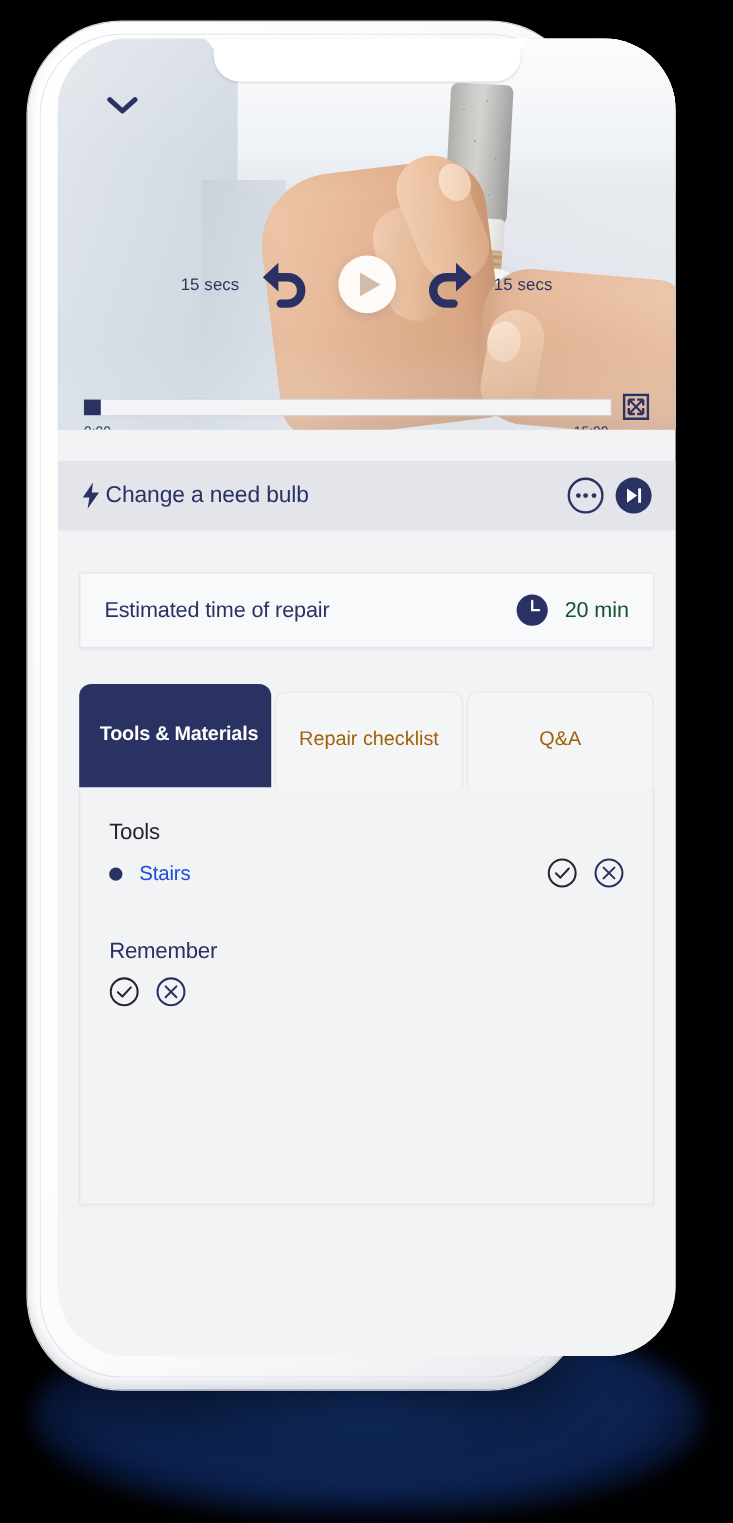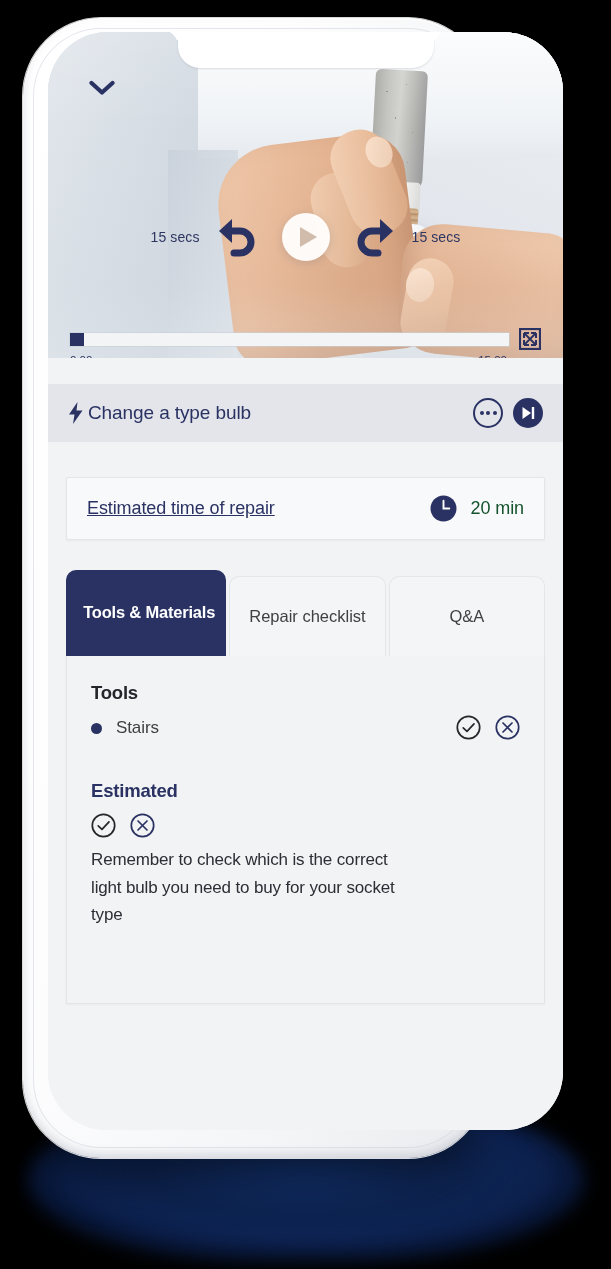--- a/index.html
+++ b/index.html
@@ -471,21 +471,20 @@
     align-items: center;
     padding: 0 20px;
     box-sizing: border-box;
     box-shadow: 0 1px 2px rgba(160,168,180,.12);
   }
   .est-label {
     font-size: 18px;
     color: #2a3263;
     flex: 1;
     letter-spacing: -0.1px;
-    text-decoration: underline;
   }
   .clock-icon {
     width: 27px; height: 27px;
     margin-right: 14px;
     flex: 0 0 auto;
   }
   .est-val {
     font-size: 18px;
     color: #14532d;
     letter-spacing: -0.1px;
@@ -515,41 +514,41 @@
   .tab.active {
     background: #2a3263;
     color: #ffffff;
     font-weight: 700;
     height: 86px;
     letter-spacing: -0.2px;
     padding-left: 12px;
   }
   .tab.inactive {
     background: #f4f5f6;
-    color: #404040;
+    color: #a16207;
     height: 80px;
     border: 1px solid #e3e6ea;
     border-bottom: none;
   }
   .tab-2 { align-items: center; }
   .tab-3 { }
 
   
   .panel {
     background: #f2f3f4;
     border: 1px solid #e1e4e9;
     border-top: none;
     min-height: 348px;
     padding: 26px 24px 20px 24px;
     box-sizing: border-box;
     box-shadow: 0 1px 2px rgba(160,168,180,.10);
   }
   .sec-head {
     font-size: 18.5px;
-    font-weight: 700;
+    font-weight: 400;
     letter-spacing: -0.2px;
     margin: 0 0 10px 0;
   }
   .sec-head.tools { color: #24262b; }
   .sec-head.materials { color: #2a3263; margin-top: 36px; }
 
   .item-row {
     display: flex;
     align-items: flex-start;
   }
@@ -561,21 +560,21 @@
   }
   .bullet {
     width: 11px; height: 11px;
     border-radius: 50%;
     background: #2a3263;
     margin-right: 14px;
     flex: 0 0 auto;
   }
   .item-txt {
     font-size: 17px;
-    color: #404040;
+    color: #1d4ed8;
     letter-spacing: -0.1px;
   }
   .actions {
     display: flex;
     align-items: center;
     gap: 14px;
     padding-top: 1px;
   }
   .note {
     font-size: 17px;
@@ -669,21 +668,21 @@
           </div>
         </div>
       </div>
 
       <div class="titlebar">
         <span class="bolt-icon">
           <svg width="16" height="22" viewBox="0 0 16 22">
             <path d="M9.5 0 L1 12.5 H6.5 L5 22 L14.5 8.5 H8.5 Z" fill="#2a3263"></path>
           </svg>
         </span>
-        <span class="title-txt">Change a type bulb</span>
+        <span class="title-txt">Change a need bulb</span>
         <div class="more-btn">
           <span class="more-dot"></span>
           <span class="more-dot"></span>
           <span class="more-dot"></span>
         </div>
         <div class="next-btn">
           <svg width="16" height="16" viewBox="0 0 16 16">
             <path d="M2.5 2 L11 8 L2.5 14 Z" fill="#ffffff"></path>
             <rect x="11.8" y="2" width="2.4" height="12" fill="#ffffff"></rect>
           </svg>
@@ -733,40 +732,39 @@
               </span>
               <span>
                 <svg width="25" height="25" viewBox="0 0 25 25">
                   <circle cx="12.5" cy="12.5" r="11.2" fill="none" stroke="#2a3263" stroke-width="1.7"></circle>
                   <path d="M8 8 L17 17 M17 8 L8 17" fill="none" stroke="#2a3263" stroke-width="1.7" stroke-linecap="round"></path>
                 </svg>
               </span>
             </div>
           </div>
 
-          <h3 class="sec-head materials">Estimated</h3>
+          <h3 class="sec-head materials">Remember</h3>
 
           <div class="item-row">
             <div class="actions">
               <span>
                 <svg width="25" height="25" viewBox="0 0 25 25">
                   <circle cx="12.5" cy="12.5" r="11.2" fill="none" stroke="#25272c" stroke-width="1.7"></circle>
                   <path d="M7.2 12.8 L11 16.4 L18 8.8" fill="none" stroke="#25272c" stroke-width="1.7" stroke-linecap="round" stroke-linejoin="round"></path>
                 </svg>
               </span>
               <span>
                 <svg width="25" height="25" viewBox="0 0 25 25">
                   <circle cx="12.5" cy="12.5" r="11.2" fill="none" stroke="#2a3263" stroke-width="1.7"></circle>
                   <path d="M8 8 L17 17 M17 8 L8 17" fill="none" stroke="#2a3263" stroke-width="1.7" stroke-linecap="round"></path>
                 </svg>
               </span>
             </div>
           </div>
 
-          <p class="note">Remember to check which is the correct light bulb you need to buy for your socket type</p>
 
         </div>
       </div>
 
       <div class="notch"></div>
     </div>
   </div>
 </div>
 
 </body></html>

